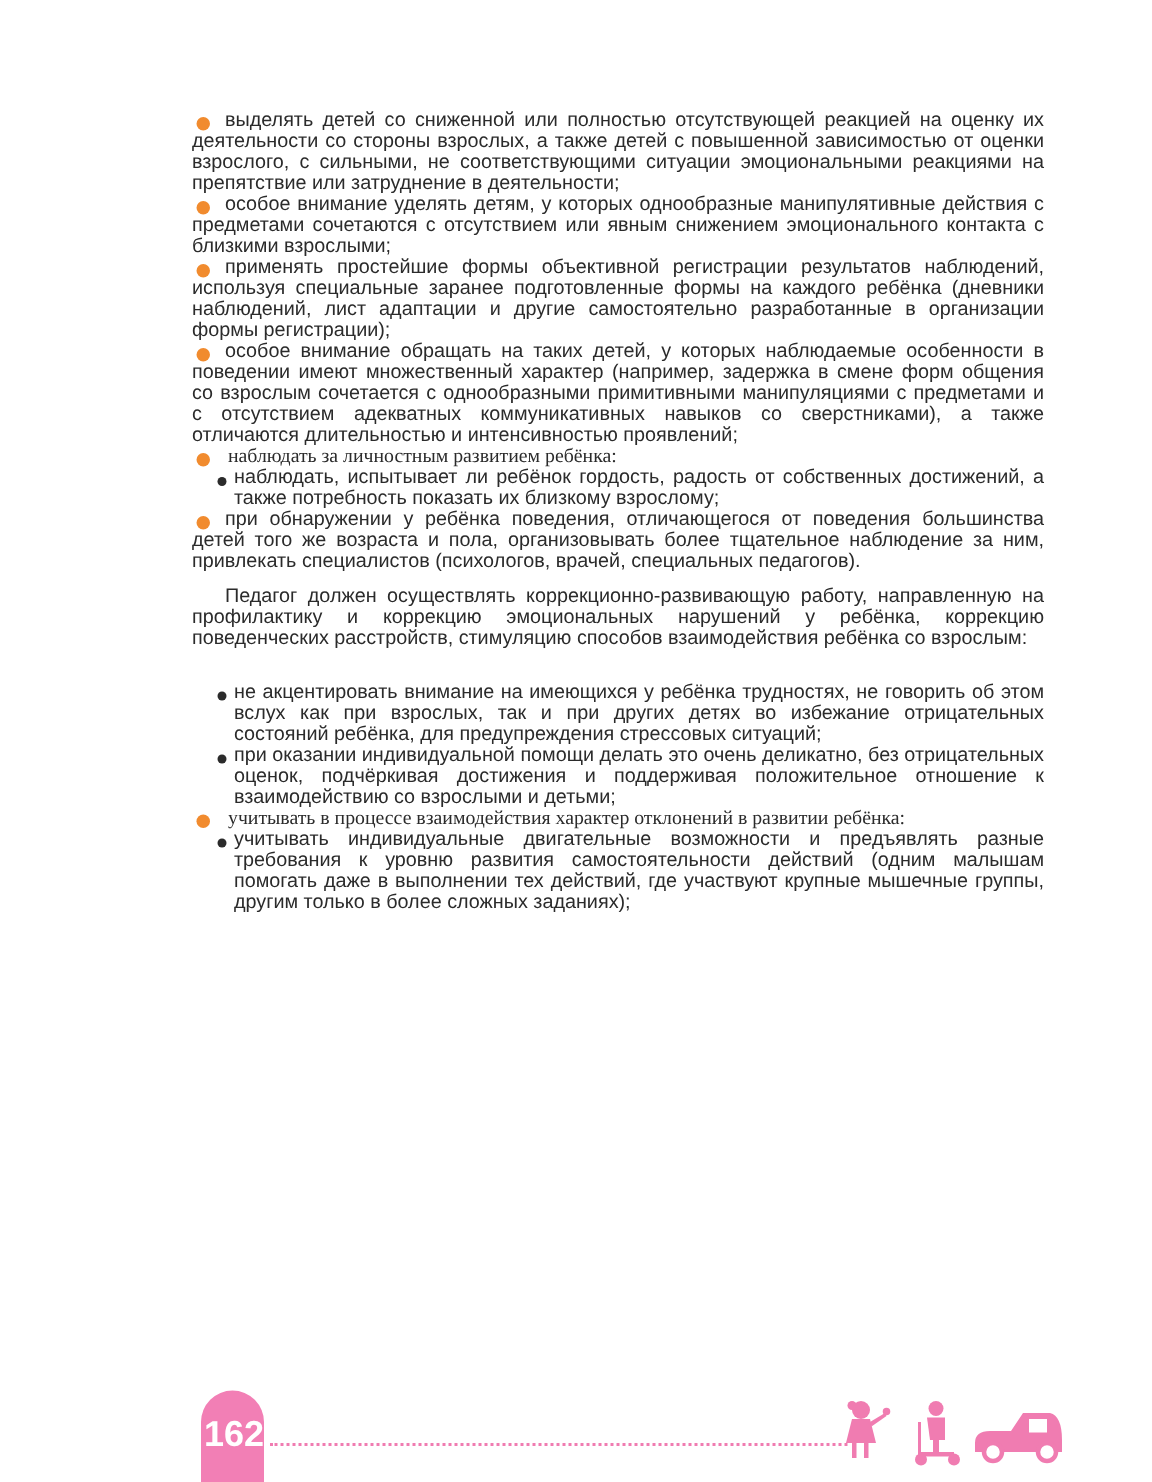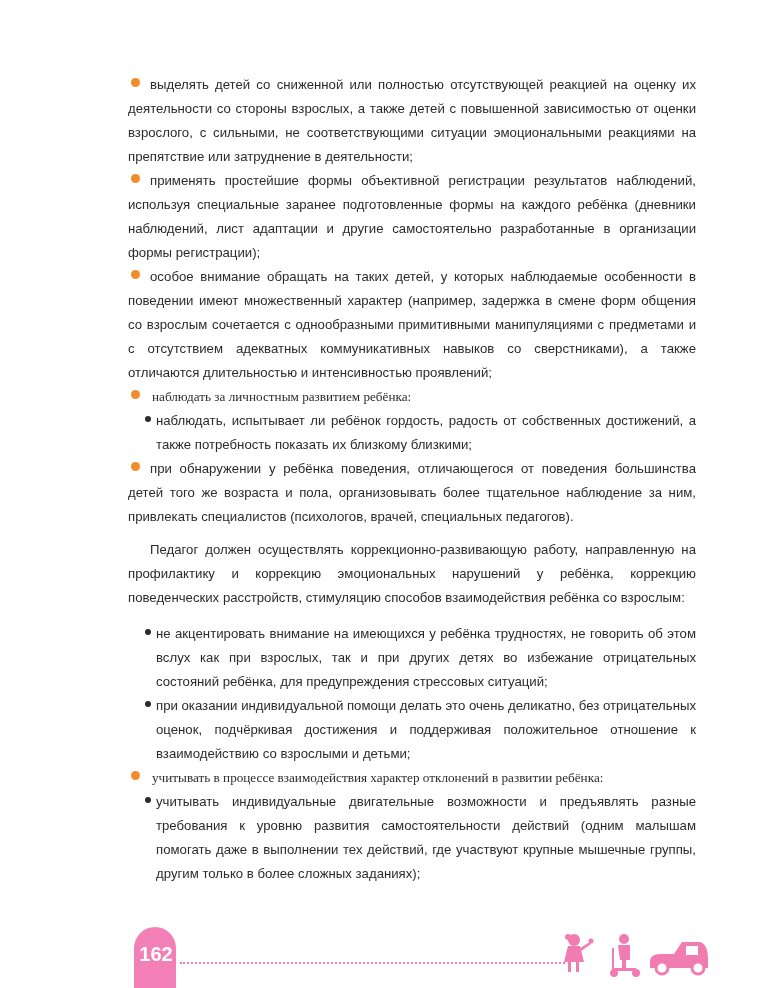--- a/index.html
+++ b/index.html
@@ -1,41 +1,42 @@
 <!DOCTYPE html>
 <html><head>
 <meta charset="utf-8">
 <style>
   html, body { margin: 0; padding: 0; background: #ffffff; }
   body { width: 768px; height: 988px; position: relative; overflow: hidden;
          font-family: "Liberation Sans", sans-serif; color: #2b2b2b; }
   .page { position: absolute; left: 128px; top: 73px; width: 568px; }
-  .p { font-size: 13.2px; line-height: 24px; text-align: justify; margin: 0; }
+  .p { font-size: 13.2px; line-height: 14px; text-align: justify; margin: 0; }
   .b1 { position: relative; padding-left: 0; text-indent: 22px; }
   .b1 .dot { position: absolute; left: 3px; top: 5px; width: 9px; height: 9px; border-radius: 50%; background: #f18b2e; text-indent: 0; }
   .b1.hang { text-indent: 0; padding-left: 24px; font-family: Liberation Serif, serif; }
   .b2 { position: relative; padding-left: 28px; }
   .b2 .sdot { position: absolute; left: 17px; top: 7px; width: 6px; height: 6px; border-radius: 50%; background: #2b2b2b; }
-  .para { text-indent: 22px; margin-top: 9px; margin-bottom: 12px; }
+  .para { text-indent: 22px; margin-top: 9px; margin-bottom: 22px; }
   .footer { position: absolute; left: 0; top: 918px; width: 768px; height: 70px; }
   .tab { position: absolute; left: 134px; top: 9px; width: 42px; height: 62px; background: #f27fb5; border-radius: 21px 21px 0 0; }
-  .pnum { position: absolute; left: 136px; top: 25px; width: 40px; text-align: center; font-size: 20px; font-weight: bold; color: #ffffff; }
+  .pnum { position: absolute; left: 136px; top: 25px; width: 40px; text-align: center; font-size: 24px; font-weight: bold; color: #ffffff; }
   .ftitle { position: absolute; left: 190px; top: 16px; font-size: 12.6px; line-height: 14px; color: #f07cb1; }
   .dots { position: absolute; left: 180px; top: 44px; width: 385px; border-top: 2px dotted #f07cb1; }
   .icons { position: absolute; left: 560px; top: 12px; width: 160px; height: 50px; }
 </style>
 </head>
 <body>
 
 <div class="page">
   <p class="p b1"><span class="dot"></span><span>выделять детей со сниженной или полностью отсутствующей реакцией на оценку их деятельности со стороны взрослых, а также детей с повышенной зависимостью от оценки взрослого, с сильными, не соответствующими ситуации эмоциональными реакциями на препятствие или затруднение в деятельности;</span></p>
+  <p class="p b1"><span class="dot"></span><span>особое внимание уделять детям, у которых однообразные манипулятивные действия с предметами сочетаются с отсутствием или явным снижением эмоционального контакта с близкими взрослыми;</span></p>
   <p class="p b1"><span class="dot"></span><span>применять простейшие формы объективной регистрации результатов наблюдений, используя специальные заранее подготовленные формы на каждого ребёнка (дневники наблюдений, лист адаптации и другие самостоятельно разработанные в организации формы регистрации);</span></p>
   <p class="p b1"><span class="dot"></span><span>особое внимание обращать на таких детей, у которых наблюдаемые особенности в поведении имеют множественный характер (например, задержка в смене форм общения со взрослым сочетается с однообразными примитивными манипуляциями с предметами и с отсутствием адекватных коммуникативных навыков со сверстниками), а также отличаются длительностью и интенсивностью проявлений;</span></p>
   <p class="p b1 hang"><span class="dot"></span><span>наблюдать за личностным развитием ребёнка:</span></p>
-  <p class="p b2"><span class="sdot"></span><span>наблюдать, испытывает ли ребёнок гордость, радость от собственных достижений, а также потребность показать их близкому близкими;</span></p>
+  <p class="p b2"><span class="sdot"></span><span>наблюдать, испытывает ли ребёнок гордость, радость от собственных достижений, а также потребность показать их близкому взрослому;</span></p>
   <p class="p b1"><span class="dot"></span><span>при обнаружении у ребёнка поведения, отличающегося от поведения большинства детей того же возраста и пола, организовывать более тщательное наблюдение за ним, привлекать специалистов (психологов, врачей, специальных педагогов).</span></p>
   <p class="p para">Педагог должен осуществлять коррекционно-развивающую работу, направленную на профилактику и коррекцию эмоциональных нарушений у ребёнка, коррекцию поведенческих расстройств, стимуляцию способов взаимодействия ребёнка со взрослым:</p>
   <p class="p b2"><span class="sdot"></span><span>не акцентировать внимание на имеющихся у ребёнка трудностях, не говорить об этом вслух как при взрослых, так и при других детях во избежание отрицательных состояний ребёнка, для предупреждения стрессовых ситуаций;</span></p>
   <p class="p b2"><span class="sdot"></span><span>при оказании индивидуальной помощи делать это очень деликатно, без отрицательных оценок, подчёркивая достижения и поддерживая положительное отношение к взаимодействию со взрослыми и детьми;</span></p>
   <p class="p b1 hang"><span class="dot"></span><span>учитывать в процессе взаимодействия характер отклонений в развитии ребёнка:</span></p>
   <p class="p b2"><span class="sdot"></span><span>учитывать индивидуальные двигательные возможности и предъявлять разные требования к уровню развития самостоятельности действий (одним малышам помогать даже в выполнении тех действий, где участвуют крупные мышечные группы, другим только в более сложных заданиях);</span></p>
 
 </div>
 
 <div class="footer">

